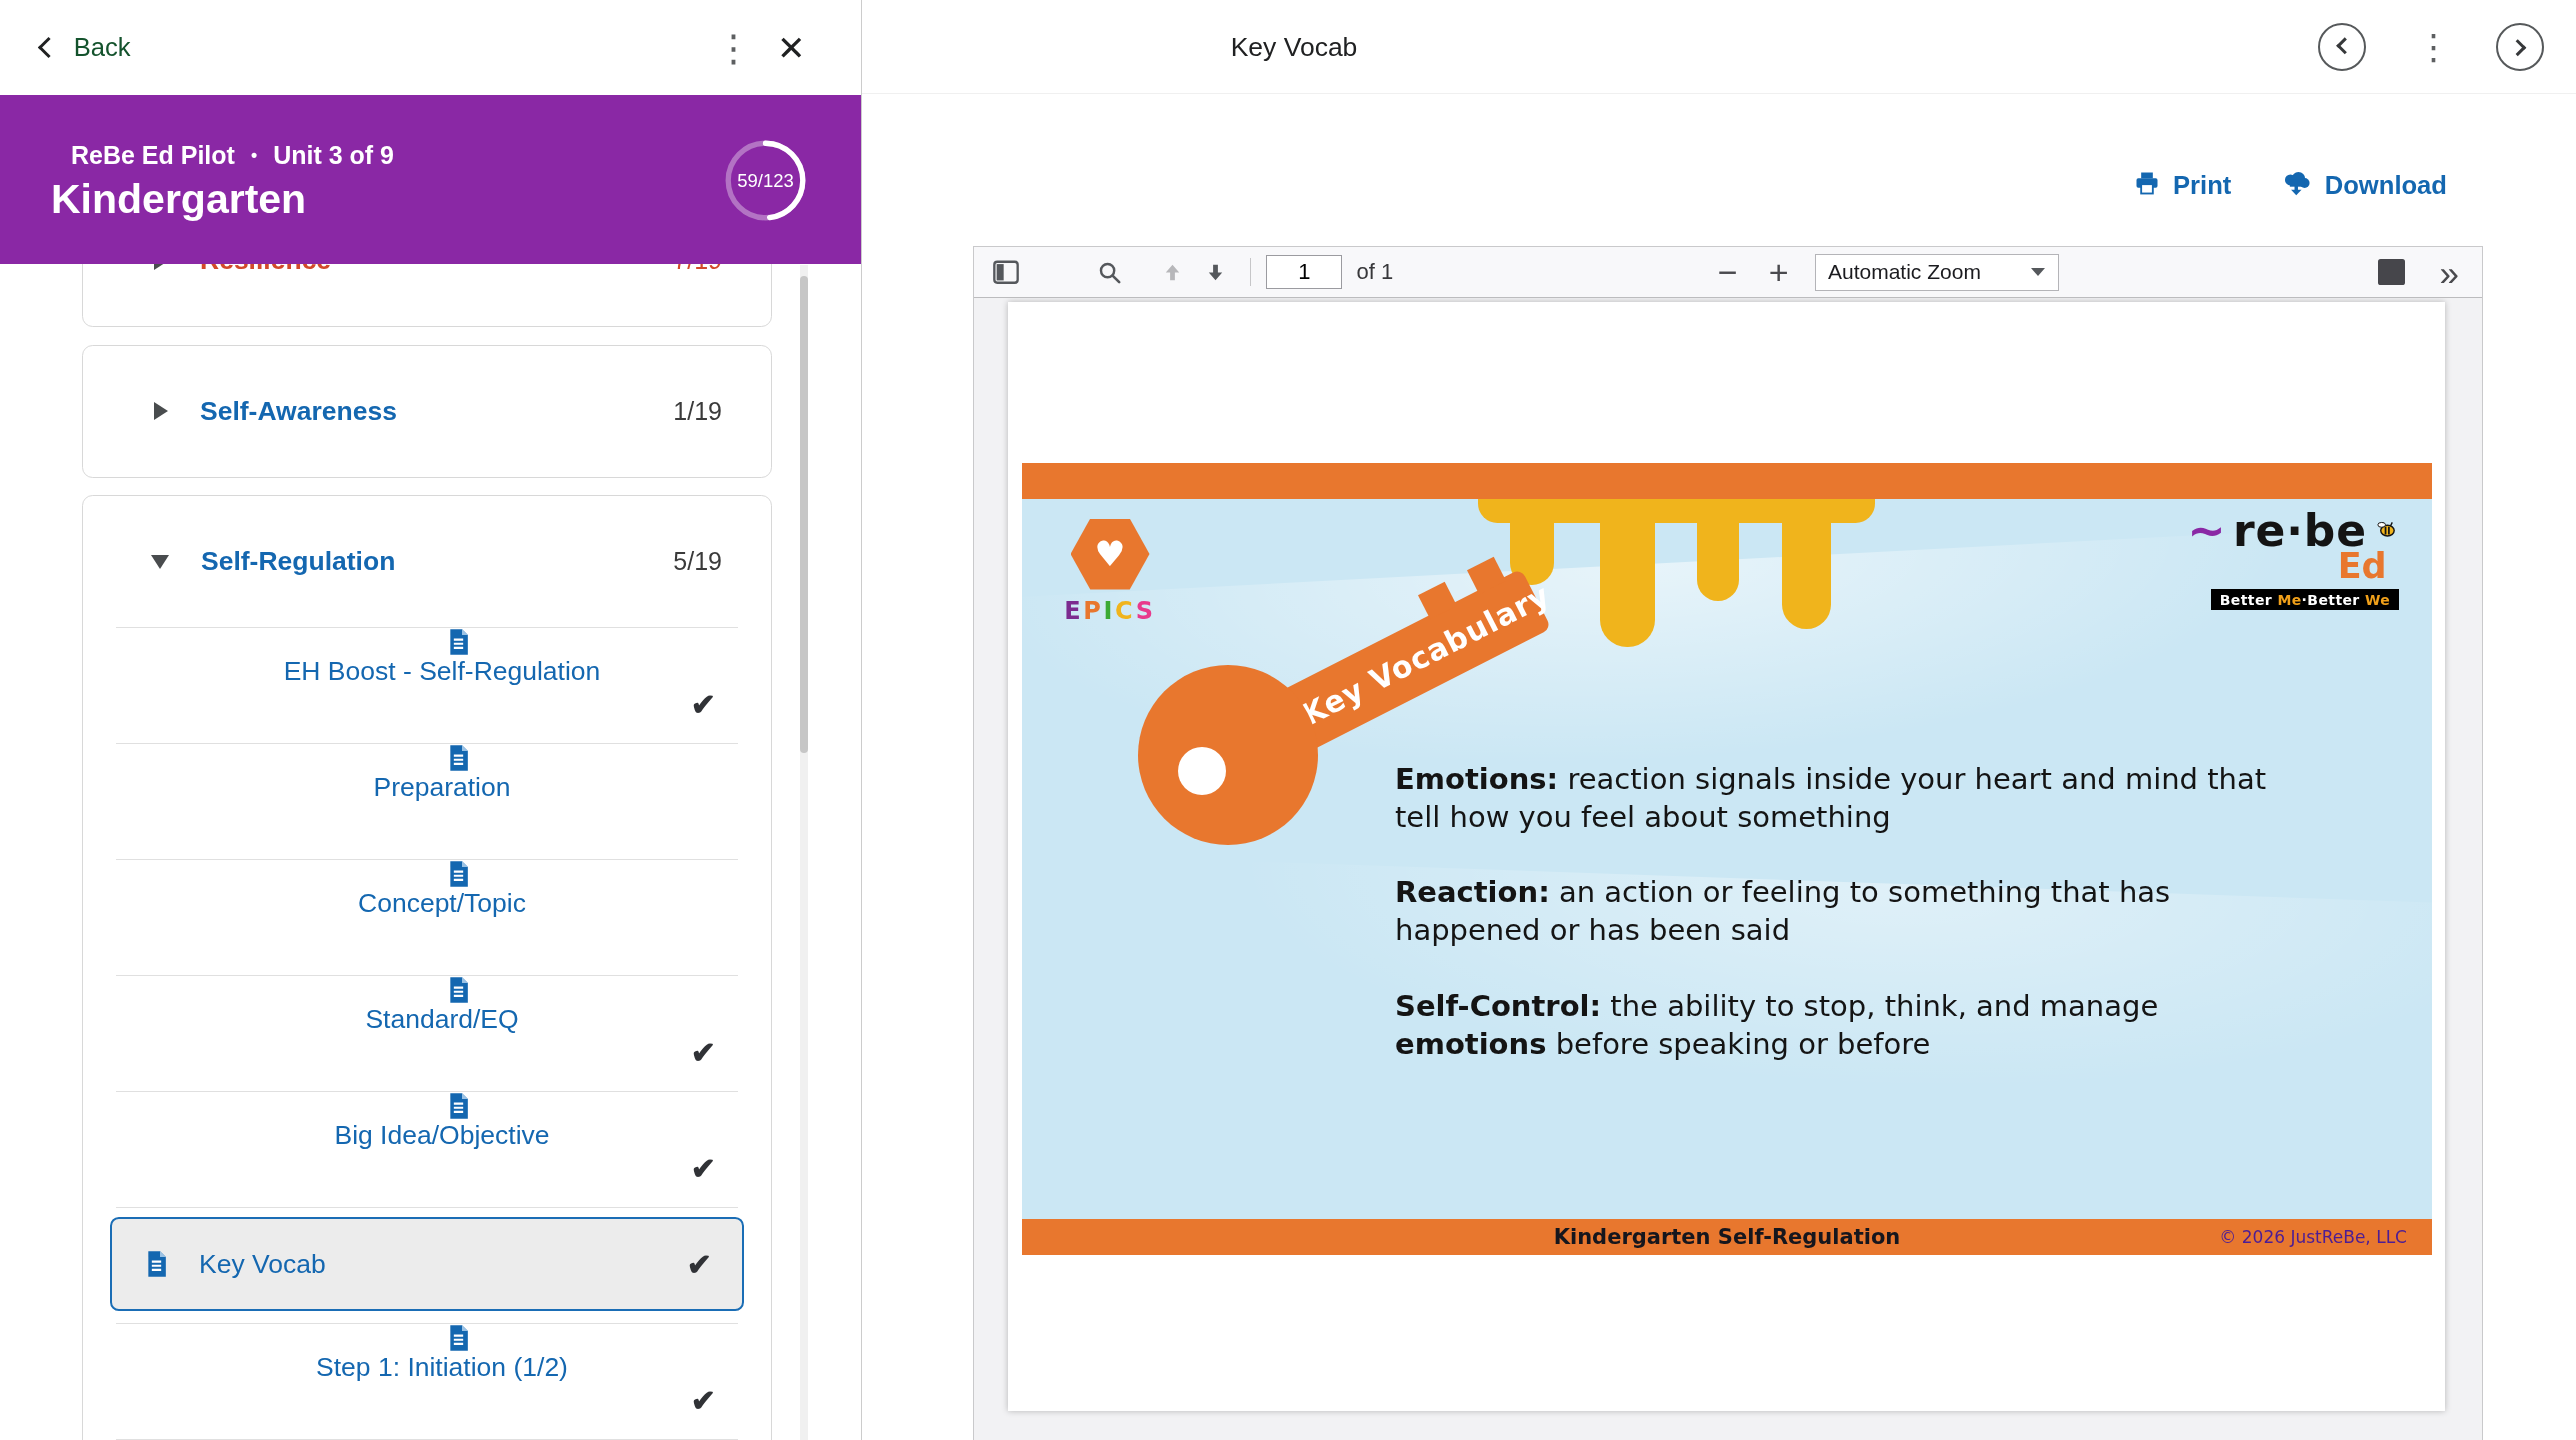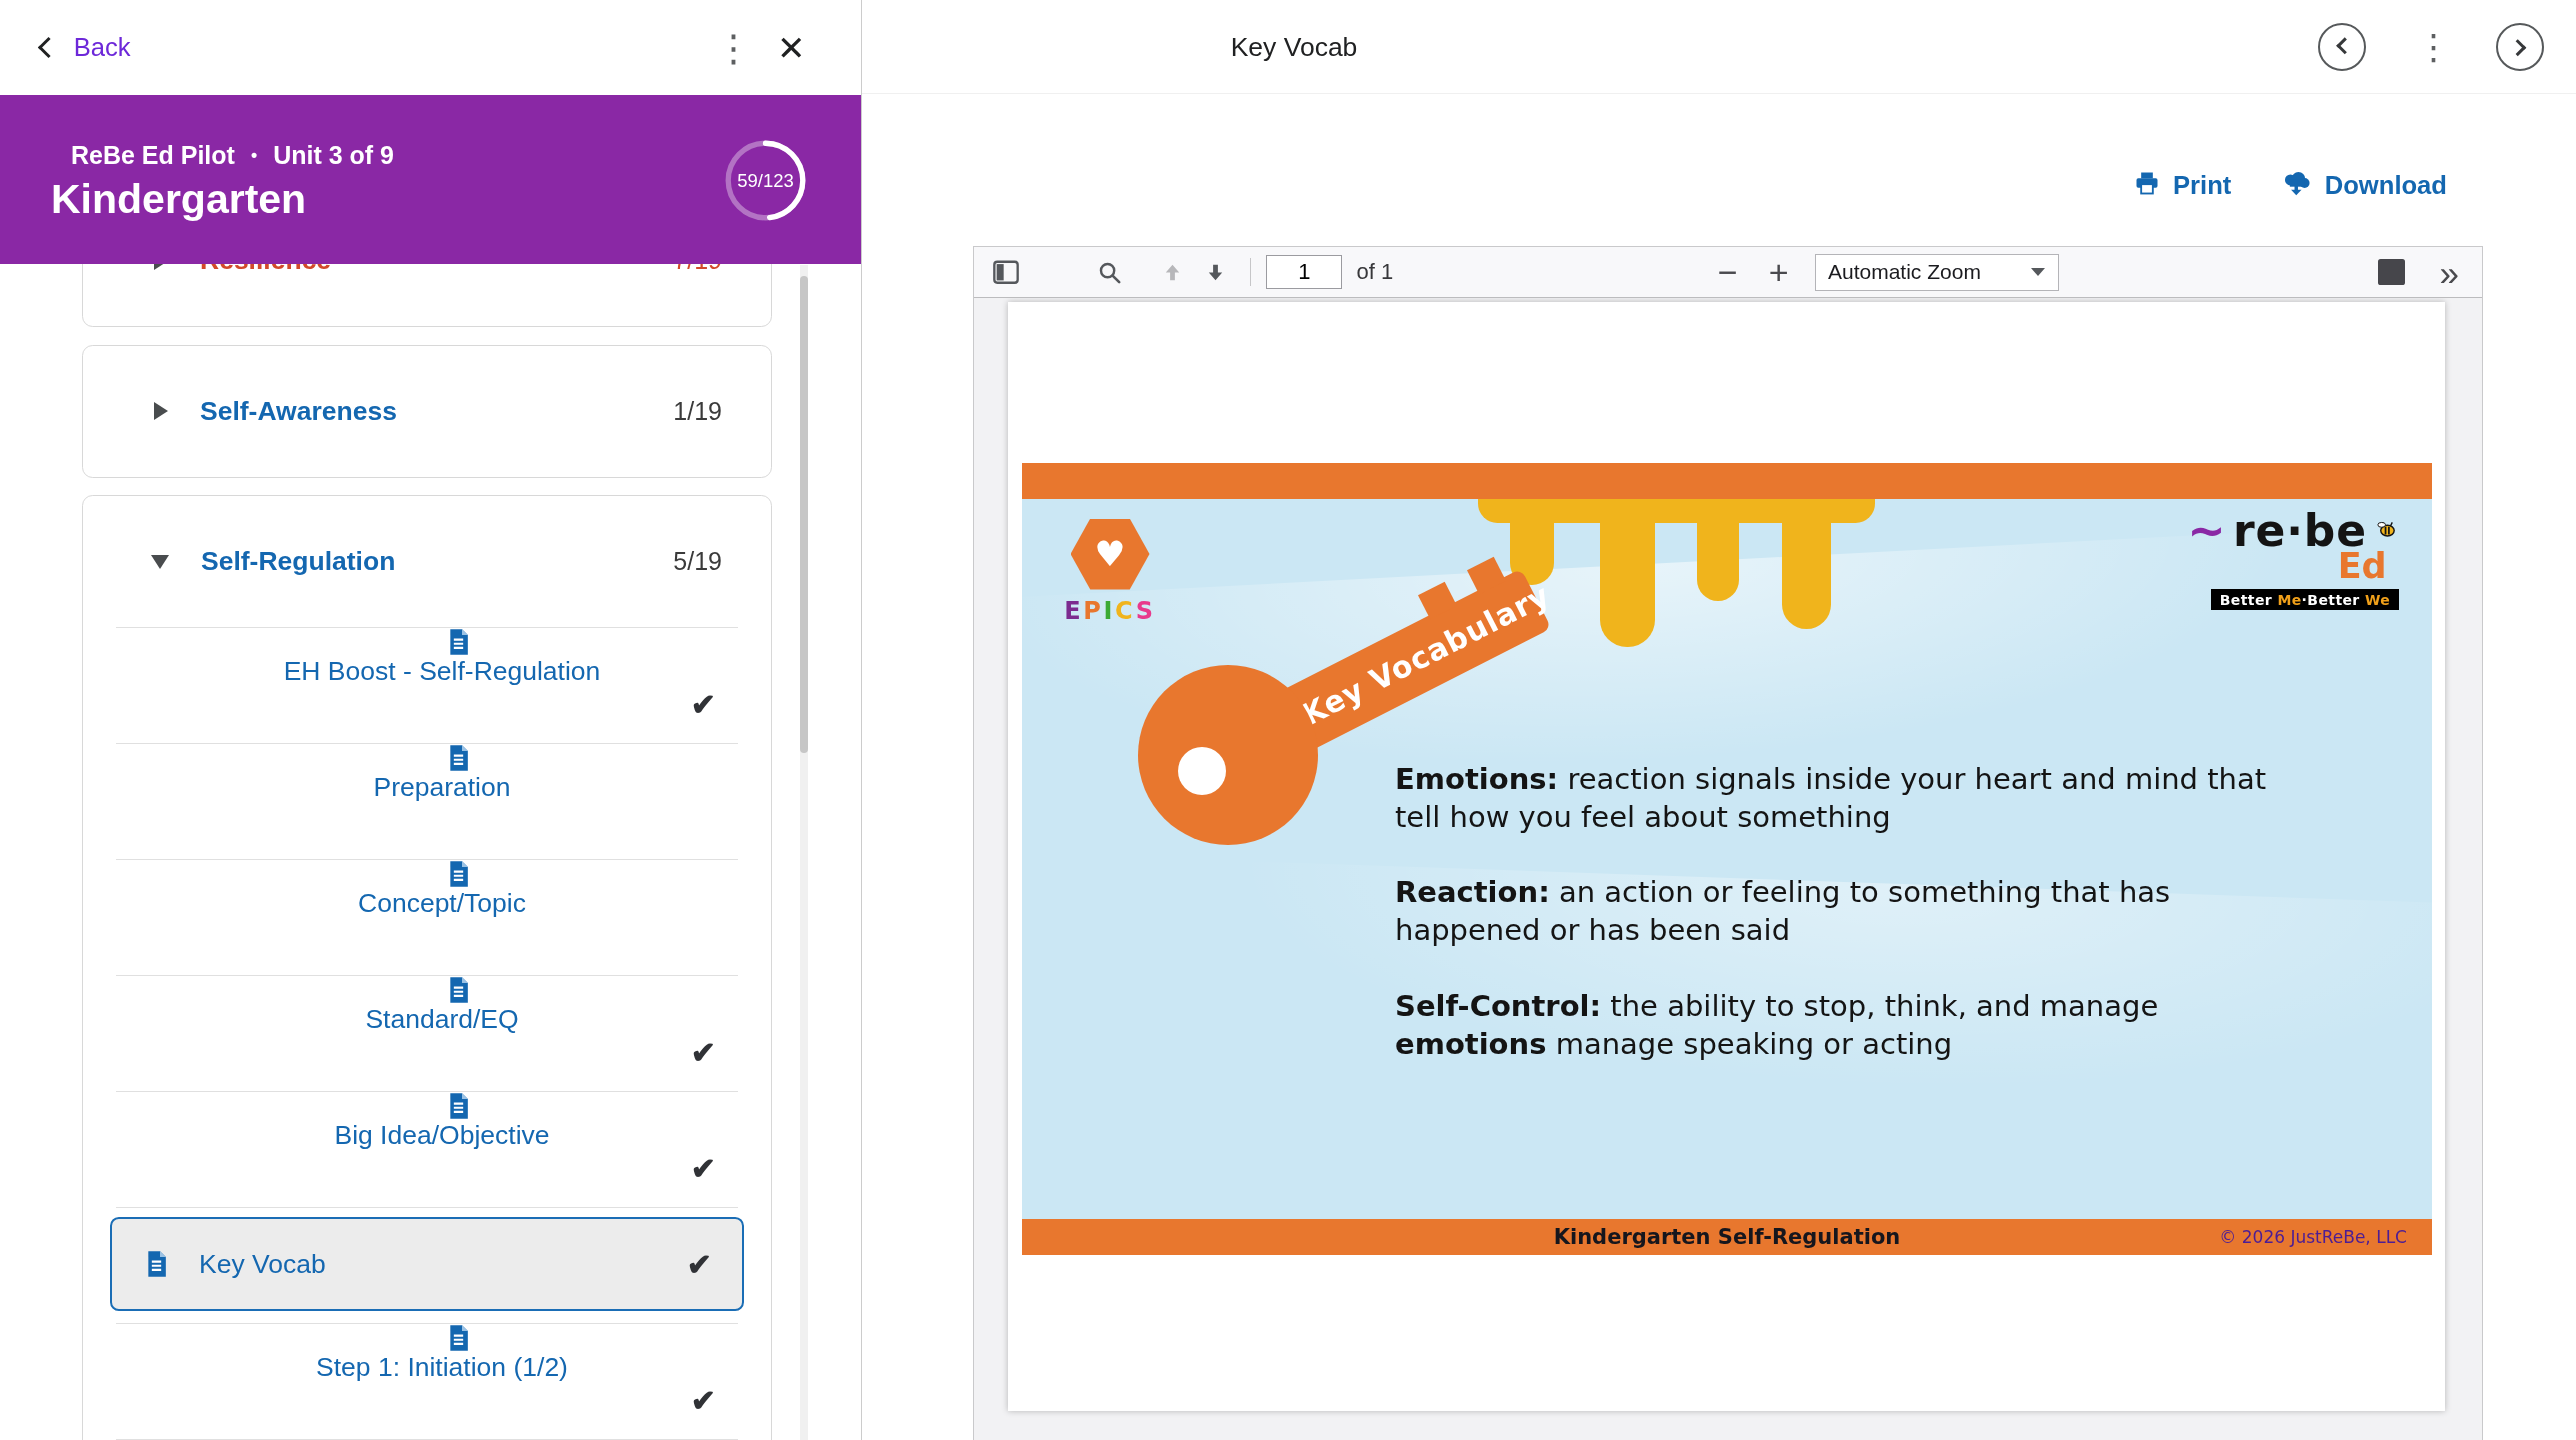--- a/index.html
+++ b/index.html
@@ -5,21 +5,21 @@
   * { margin:0; padding:0; box-sizing:border-box; }
   html,body { width:2576px; height:1441px; overflow:hidden; background:#fff;
               font-family:"Liberation Sans", sans-serif; }
   .app { position:relative; width:2576px; height:1441px; background:#fff; }
 
   
   .sidebar { position:absolute; left:0; top:0; width:862px; height:1441px; background:#fff;
              border-right:0.9px solid #cccccc; }
   .sb-top { position:absolute; top:0; left:0; right:0; height:95px; background:#fff; z-index:3; }
   .back-btn { position:absolute; left:41px; top:0; height:95px; display:flex; align-items:center;
-              gap:17.7px; cursor:pointer; color:#6d28d9; font-size:25.6px; }
+              gap:17.7px; cursor:pointer; color:#14532d; font-size:25.6px; }
   .chev { display:inline-block; width:15px; height:15px; border-left:3.5px solid #202122;
           border-bottom:3.5px solid #202122; transform:rotate(45deg); }
   .sb-kebab { position:absolute; left:715px; top:50%; transform:translateY(-50%);
               font-size:37px; color:#5d5f61; cursor:pointer; }
   .sb-close { position:absolute; left:777px; top:50%; transform:translateY(-50%);
               font-size:34px; color:#202122; cursor:pointer; }
 
   .course-header { position:absolute; top:95px; left:0; right:0; height:169px; background:#8A28A5;
                    color:#fff; z-index:2; }
   .ch-line1 { position:absolute; left:51px; top:46px; display:flex; align-items:center; gap:16px;
@@ -452,21 +452,21 @@
               <span class="tooth tooth2"></span>
               <span class="key-label">Key Vocabulary</span>
             </div>
             <div class="key-head">
               <div class="key-hole"></div>
             </div>
 
             <div class="defs">
               <p><b>Emotions:</b><span> reaction signals inside your heart and mind that tell how you feel about something</span></p>
               <p><b>Reaction:</b><span> an action or feeling to something that has happened or has been said</span></p>
-              <p><b>Self-Control:</b><span> the ability to stop, think, and manage </span><b>emotions</b><span> manage speaking or acting</span></p>
+              <p><b>Self-Control:</b><span> the ability to stop, think, and manage </span><b>emotions</b><span> before speaking or before</span></p>
             </div>
 
             <div class="slide-footer">
               <span class="footer-center">Kindergarten Self-Regulation</span>
               <span class="footer-right">© 2026 JustReBe, LLC</span>
             </div>
           </div>
         </div>
       </div>
     </div>

